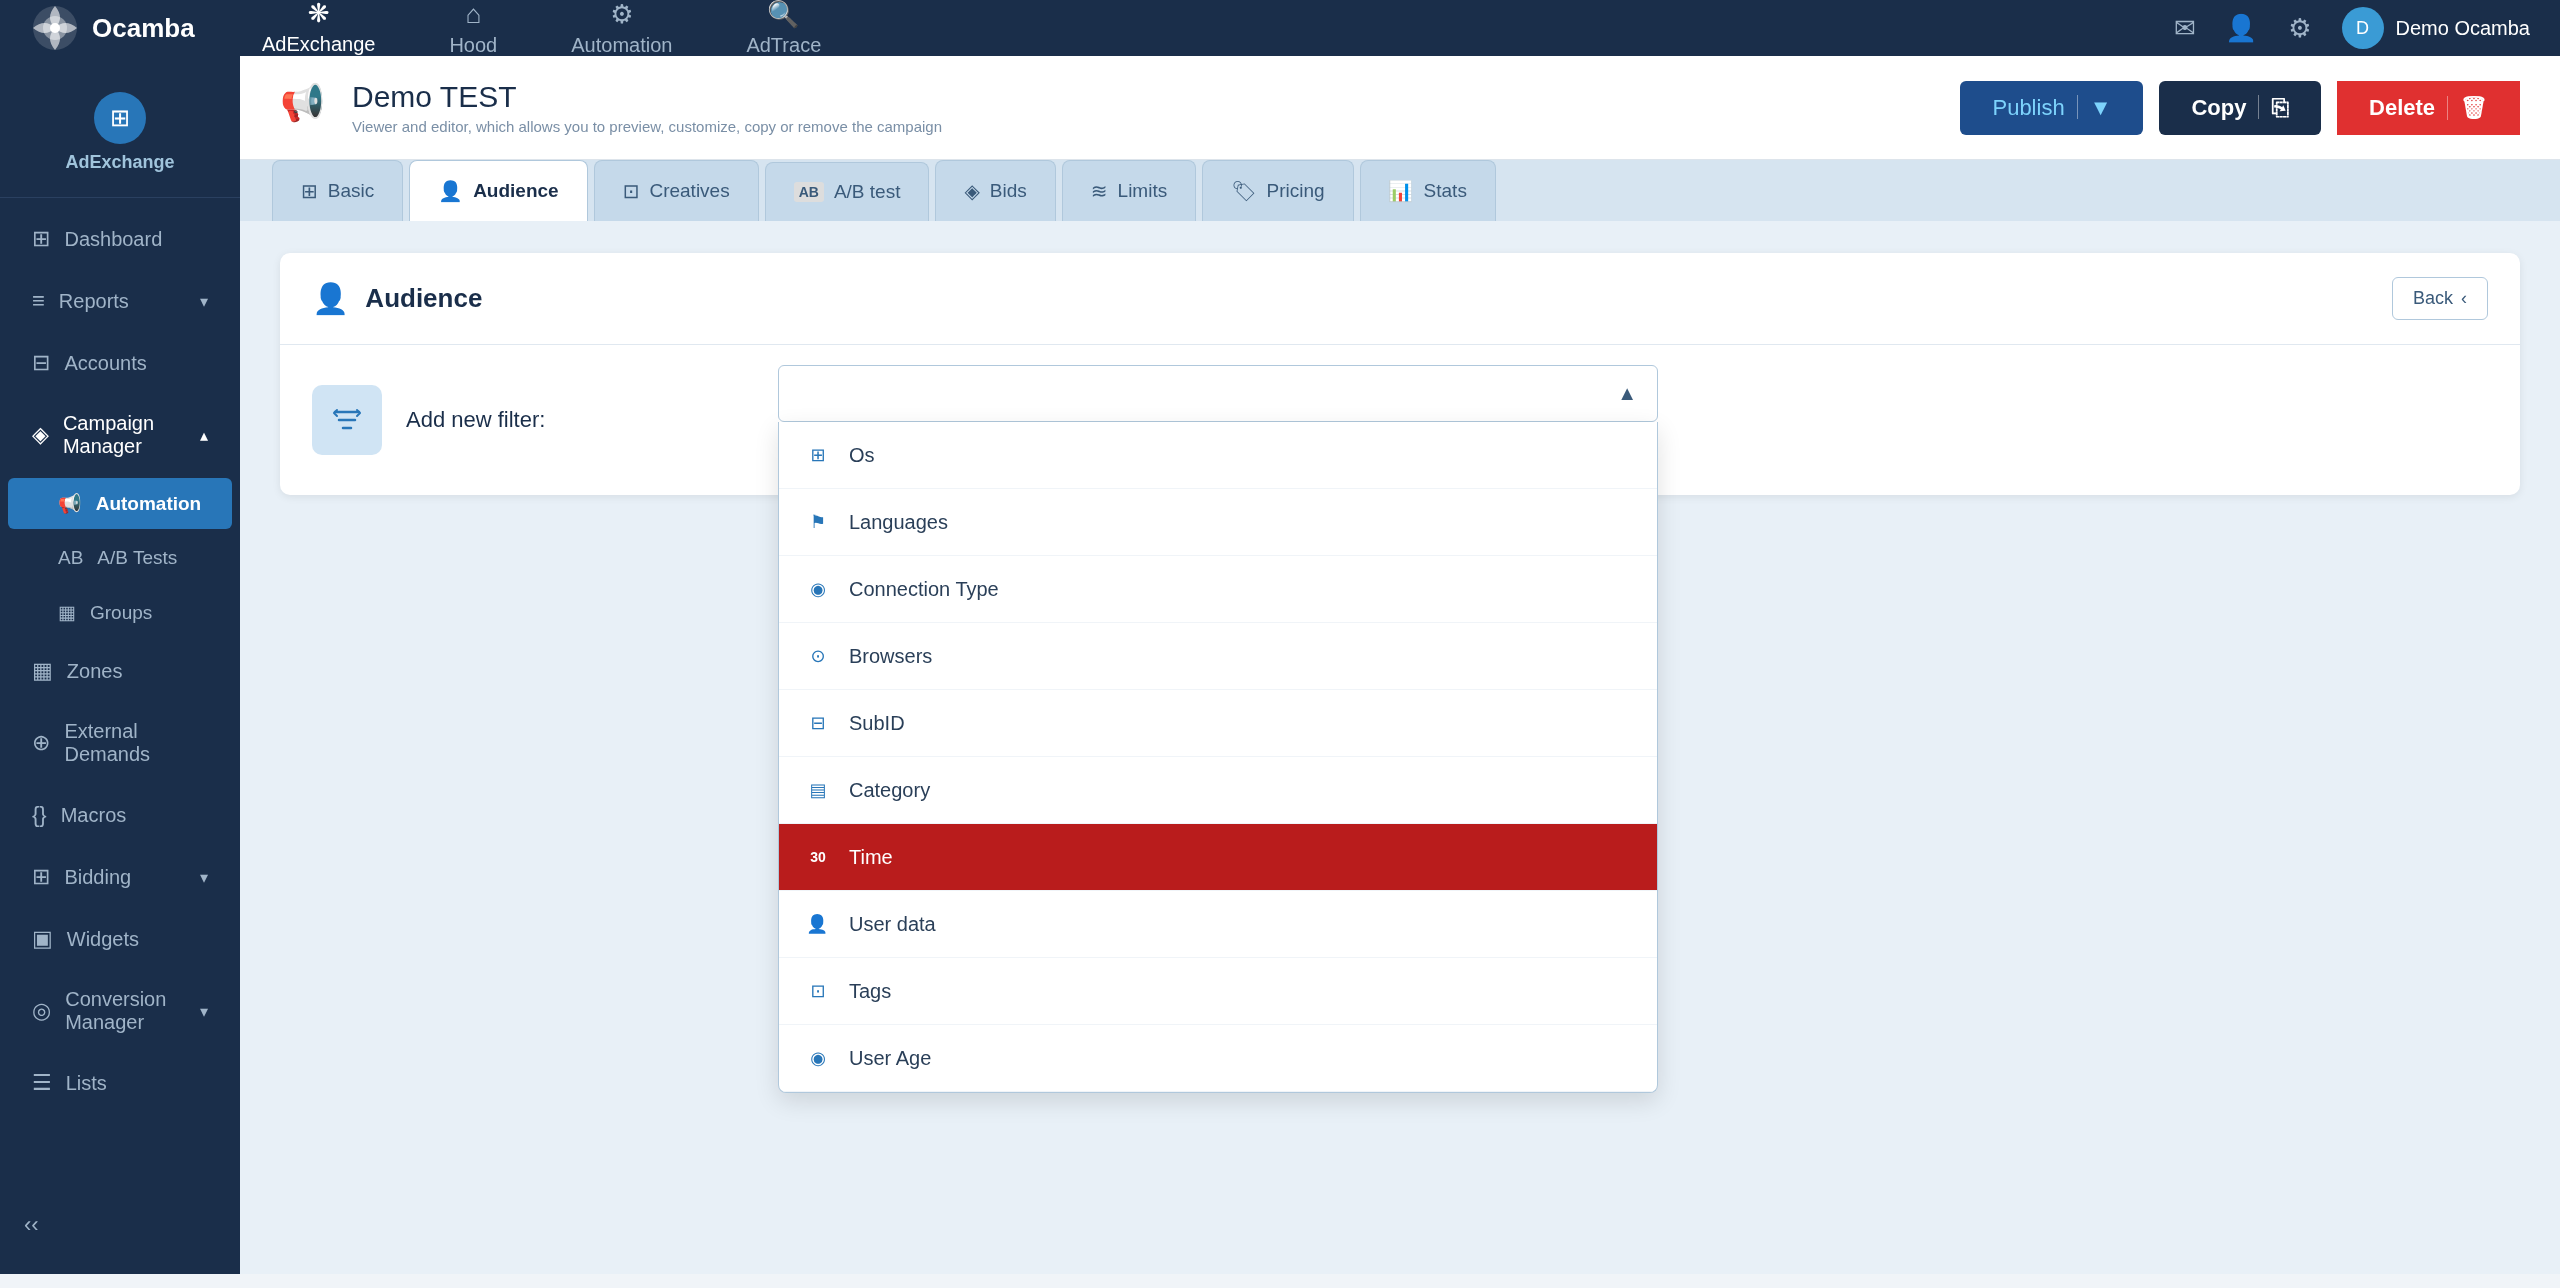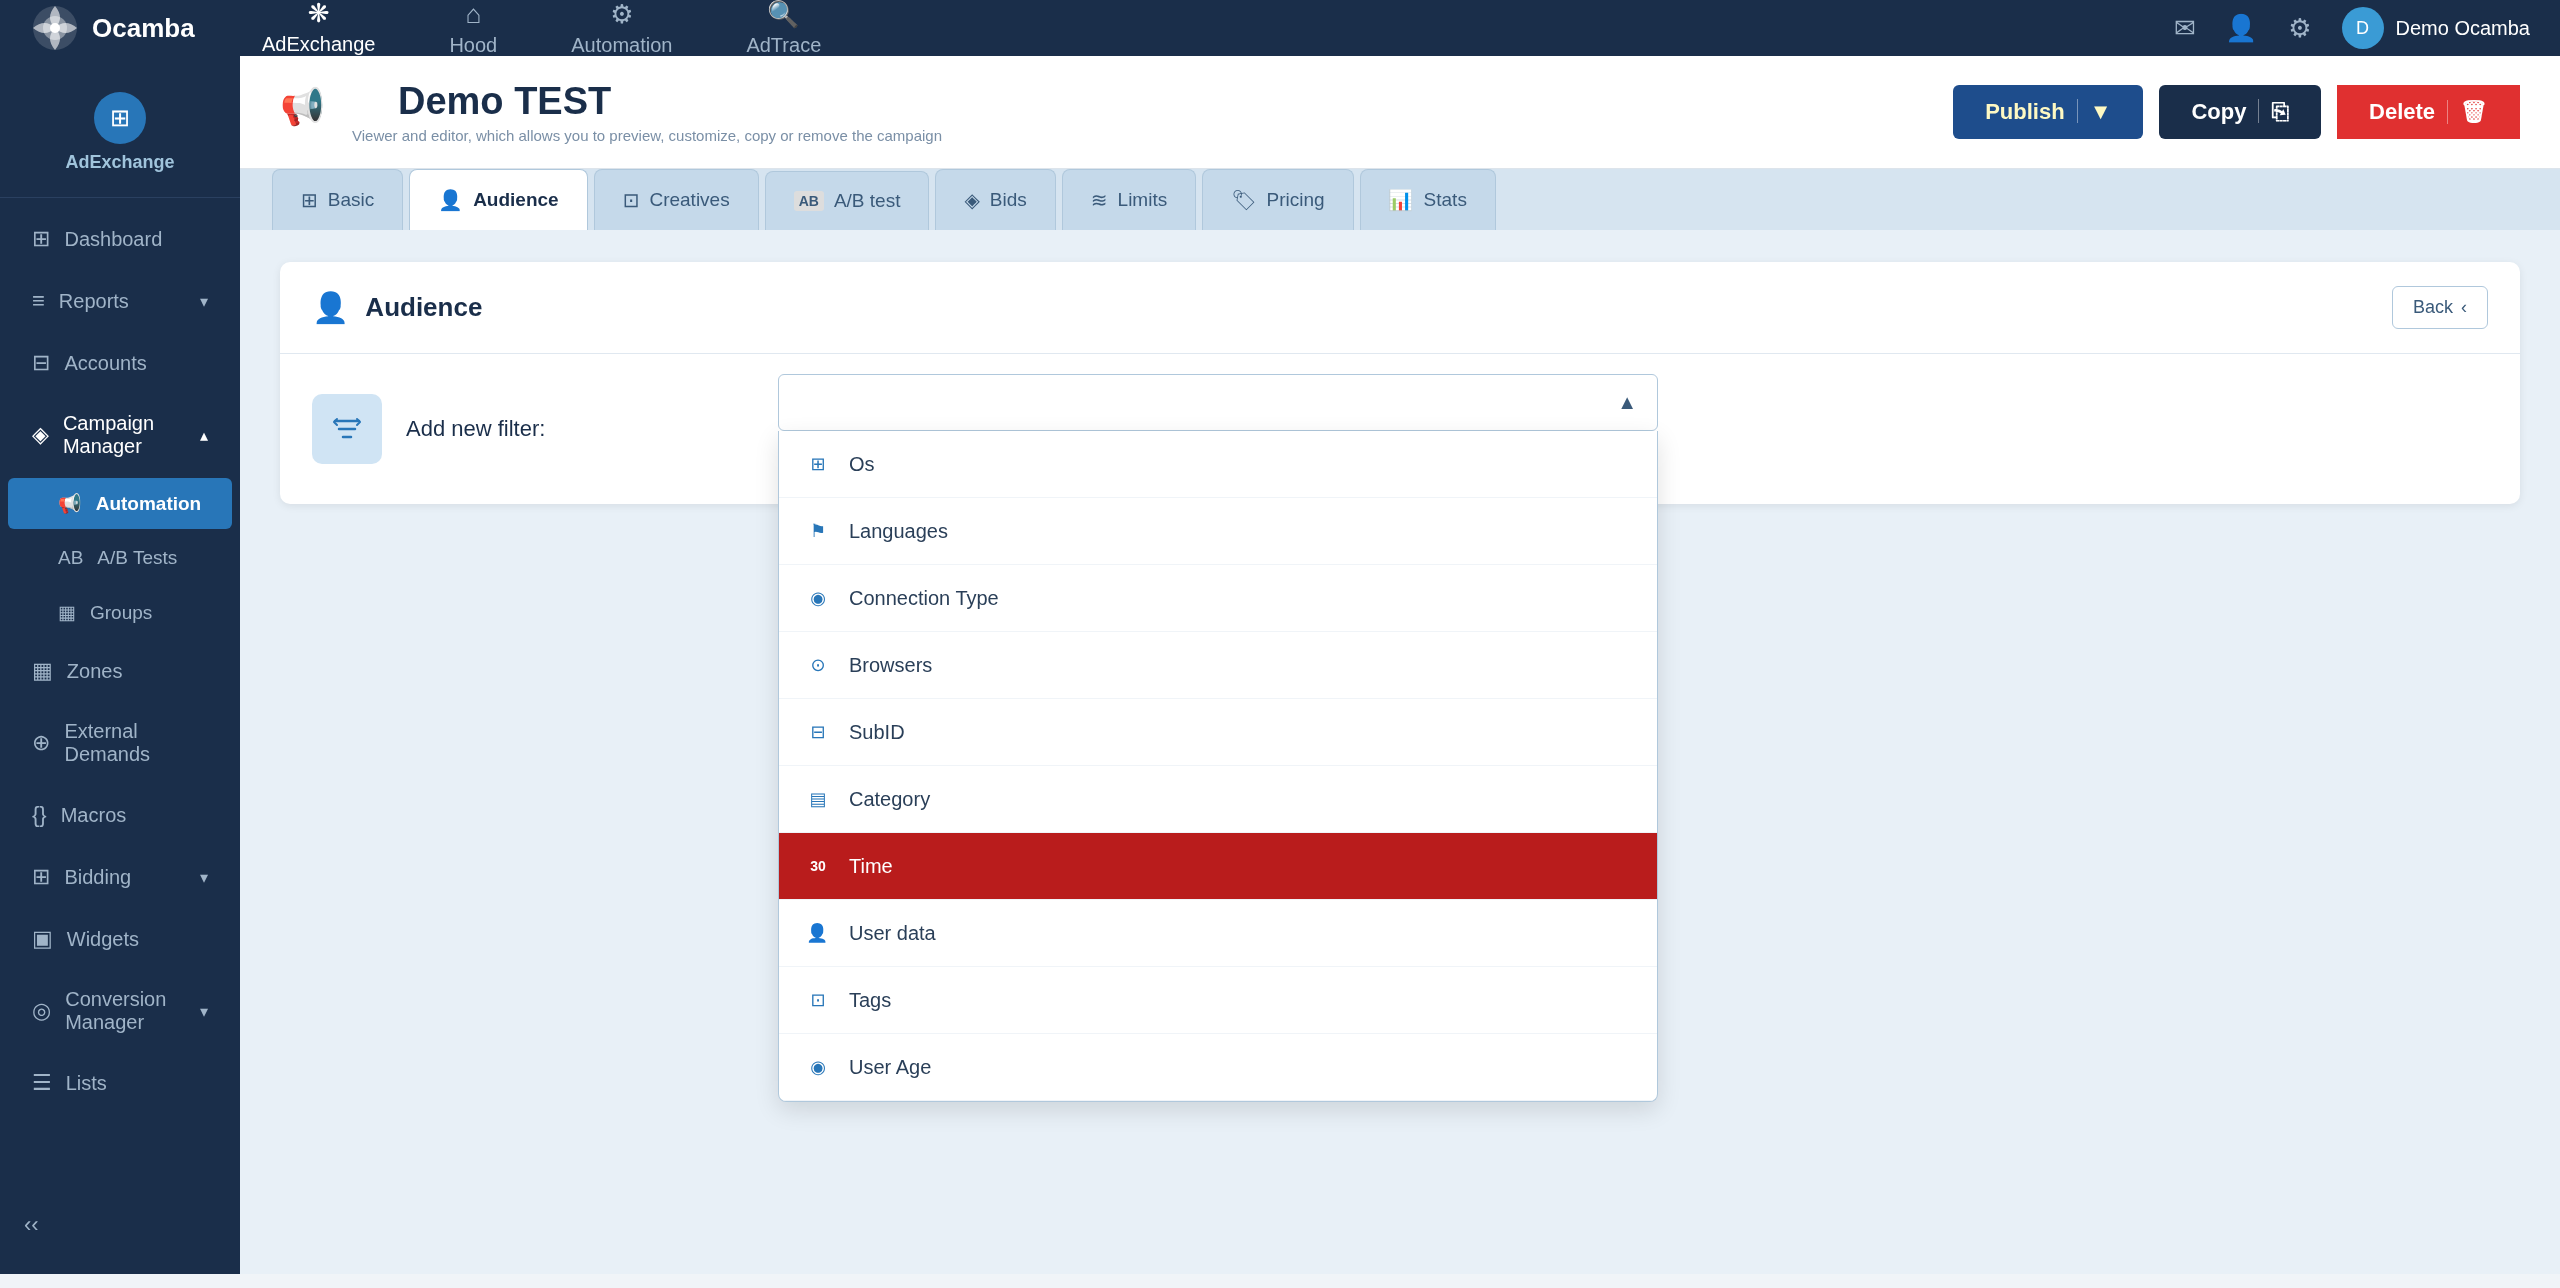--- a/index.html
+++ b/index.html
@@ -175,42 +175,41 @@
       box-shadow: 0 2px 4px rgba(0,0,0,0.06);
     }
     .page-header-icon {
       width: 52px;
       height: 52px;
       margin-right: 20px;
       color: #2876b8;
       font-size: 36px;
     }
     .page-header-text h1 {
-      font-size: 38px;
+      font-size: 30px;
       color: #1a2e4a;
-      font-weight: 700;
-      margin-left: 46px;
+      font-weight: 400;
     }
     .page-header-text p {
       font-size: 15px;
       color: #7a8fa6;
       margin-top: 4px;
     }
     .page-header-actions {
       margin-left: auto;
       display: flex;
       gap: 16px;
     }
     .btn-publish {
       background: #1e4d8c;
-      color: #fef9c3;
+      color: #7dd3fc;
       border: none;
       border-radius: 6px;
       font-size: 22px;
-      font-weight: 700;
+      font-weight: 400;
       padding: 14px 32px;
       cursor: pointer;
       display: flex;
       align-items: flex-start;
       gap: 12px;
     }
     .btn-publish-divider {
       width: 1px;
       height: 24px;
       background: rgba(255,255,255,0.4);

